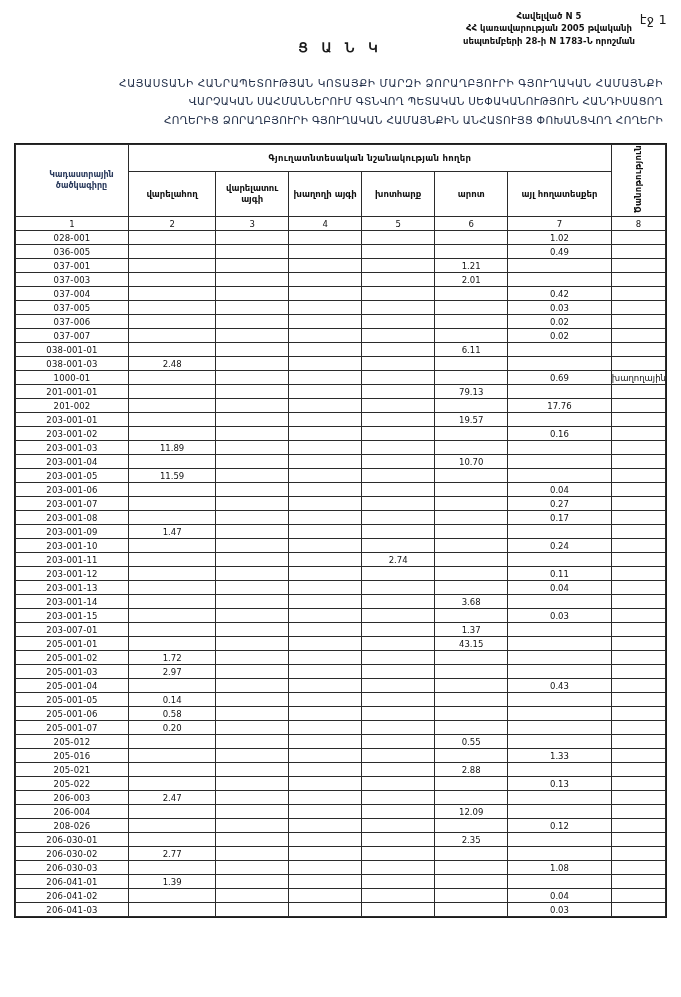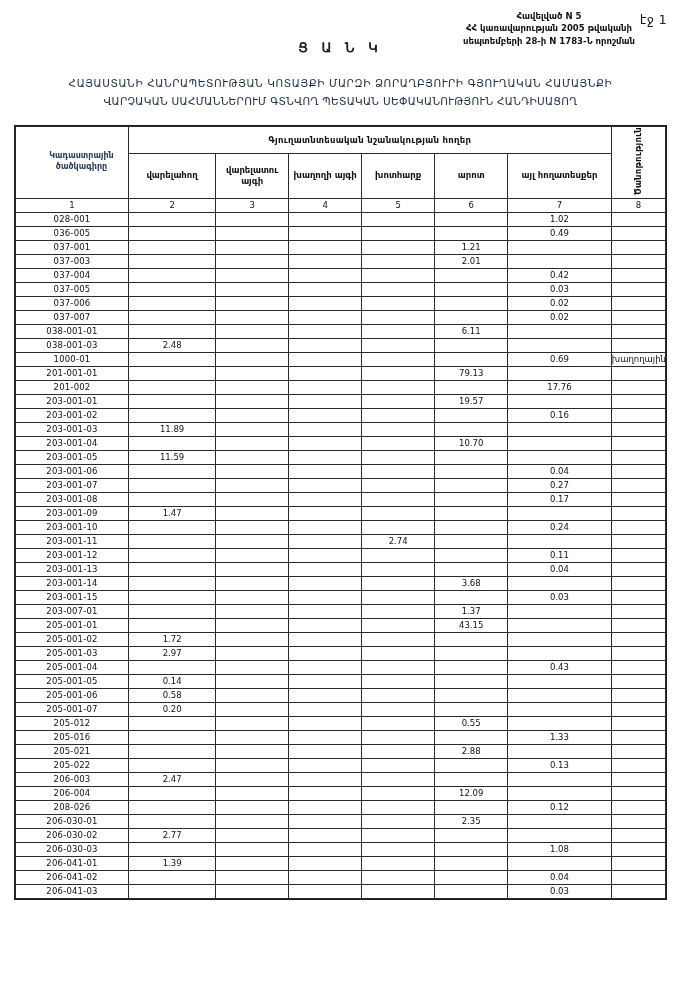--- a/index.html
+++ b/index.html
@@ -64,21 +64,21 @@
   .subtitle {
     margin-top: 16px;
     padding: 0 18px;
     font-size: 10.5px;
     font-family: "DejaVu Sans", sans-serif;
     line-height: 1.75;
     color: #23304a;
     text-align: center;
     letter-spacing: .3px;
   }
-  .subtitle div { white-space: nowrap; }
+  .subtitle div { white-space: nowrap; text-align: right; }
   .subtitle .l1 { letter-spacing: .6px; }
 
   
   .table-wrap {
     margin: 14px 14px 0 14px;
     border: 1.3px solid #1c1c1c;
   }
   table.grid {
     border-collapse: collapse;
     width: 100%;
@@ -160,20 +160,21 @@
       <div>Հավելված N 5</div>
       <div>ՀՀ կառավարության 2005 թվականի</div>
       <div>սեպտեմբերի 28-ի N 1783-Ն որոշման</div>
     </div>
     <div class="doc-title">Ց Ա Ն Կ</div>
   </div>
 
   <div class="subtitle">
     <div class="l1">ՀԱՅԱՍՏԱՆԻ ՀԱՆՐԱՊԵՏՈՒԹՅԱՆ  ԿՈՏԱՅՔԻ ՄԱՐԶԻ ՁՈՐԱՂԲՅՈՒՐԻ ԳՅՈՒՂԱԿԱՆ  ՀԱՄԱՅՆՔԻ</div>
     <div>ՎԱՐՉԱԿԱՆ ՍԱՀՄԱՆՆԵՐՈՒՄ  ԳՏՆՎՈՂ  ՊԵՏԱԿԱՆ ՍԵՓԱԿԱՆՈՒԹՅՈՒՆ  ՀԱՆԴԻՍԱՑՈՂ</div>
+    <div>ՀՈՂԵՐԻՑ  ՁՈՐԱՂԲՅՈՒՐԻ ԳՅՈՒՂԱԿԱՆ ՀԱՄԱՅՆՔԻՆ ԱՆՀԱՏՈՒՅՑ ՓՈԽԱՆՑՎՈՂ   ՀՈՂԵՐԻ</div>
   </div>
 
   <div class="table-wrap">
     <table class="grid">
       <colgroup>
         <col class="c0">
           <col class="c1">
           <col class="c2">
           <col class="c3">
         <col class="c4">

